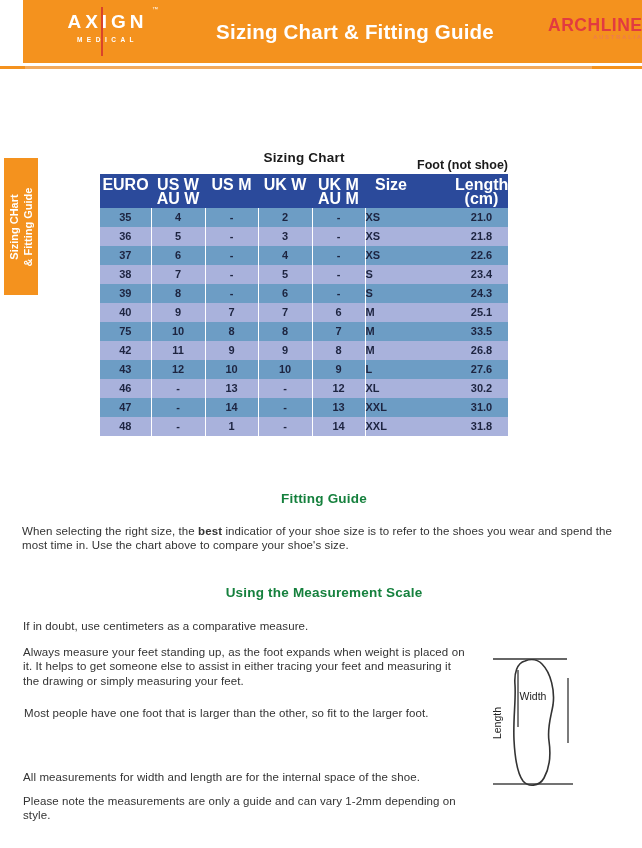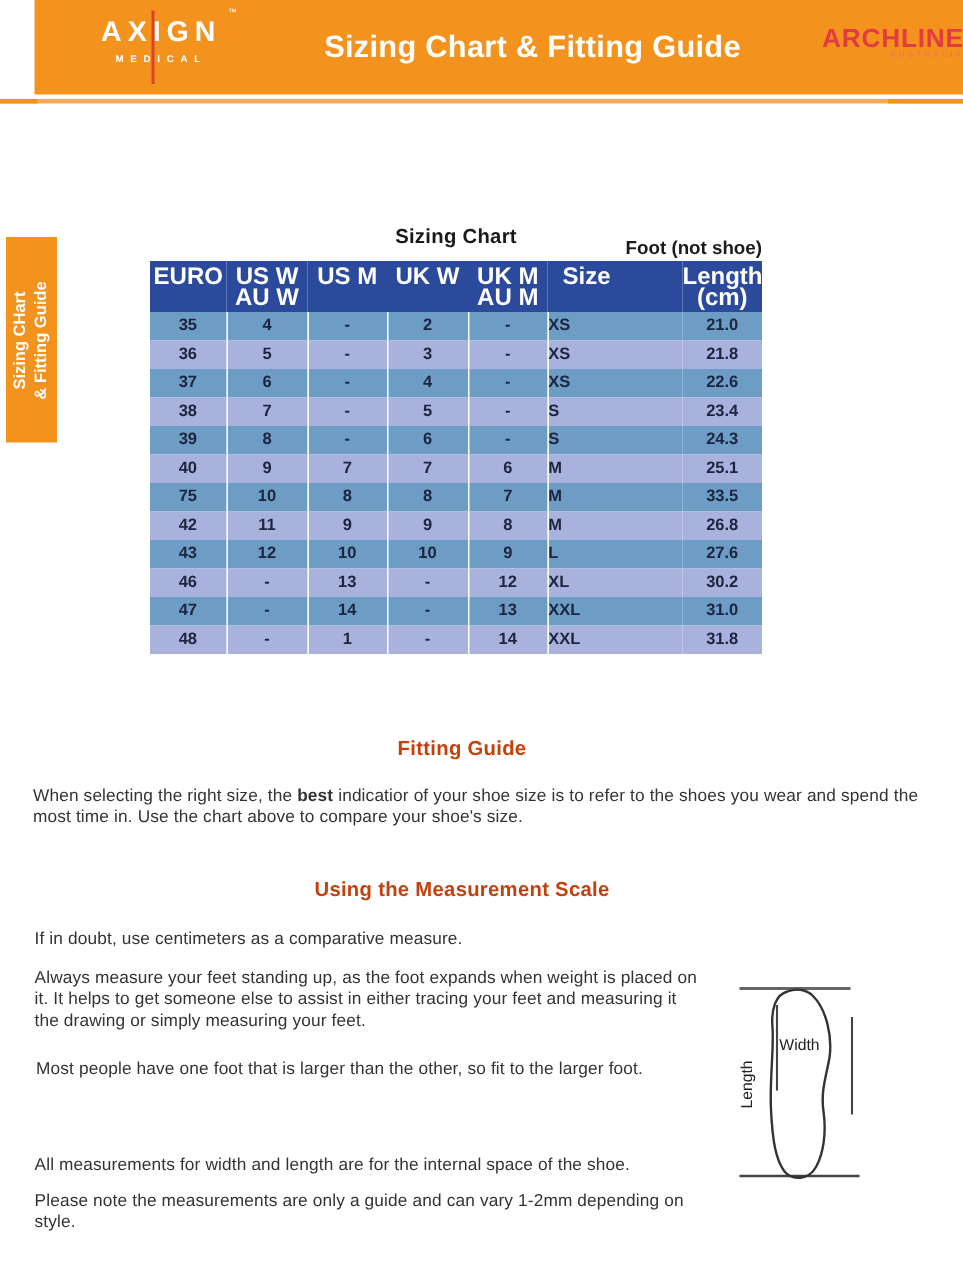--- a/index.html
+++ b/index.html
@@ -82,21 +82,21 @@
     font-size:11px;font-weight:bold;color:var(--cell-text,#1D2440);
     line-height:19px;
   }
   table.size-table td:nth-child(n+2):nth-child(-n+6){border-left:1px solid #fff;}
   table.size-table td:nth-child(6){text-align:left;padding-left:0;}
   table.size-table tbody tr{background:var(--row-blue,#6D9DC5);}
   table.size-table tbody tr.alt{background:var(--row-periwinkle,#A9B2DC);margin-top:24px;}
   
   .sec-heading{
     position:absolute;left:0;width:616px;text-align:center;
-    font-size:13.5px;font-weight:bold;color:#c2410c;letter-spacing:0.2px;
+    font-size:13.5px;font-weight:bold;color:#15803d;letter-spacing:0.2px;padding-left:16px;
   }
   .body-p{
     position:absolute;font-size:11.5px;color:#333;line-height:14.5px;
     letter-spacing:0.1px;
   }
   
   .foot-diagram{position:absolute;left:487px;top:645px;}
 </style>
 </head>
 <body>

